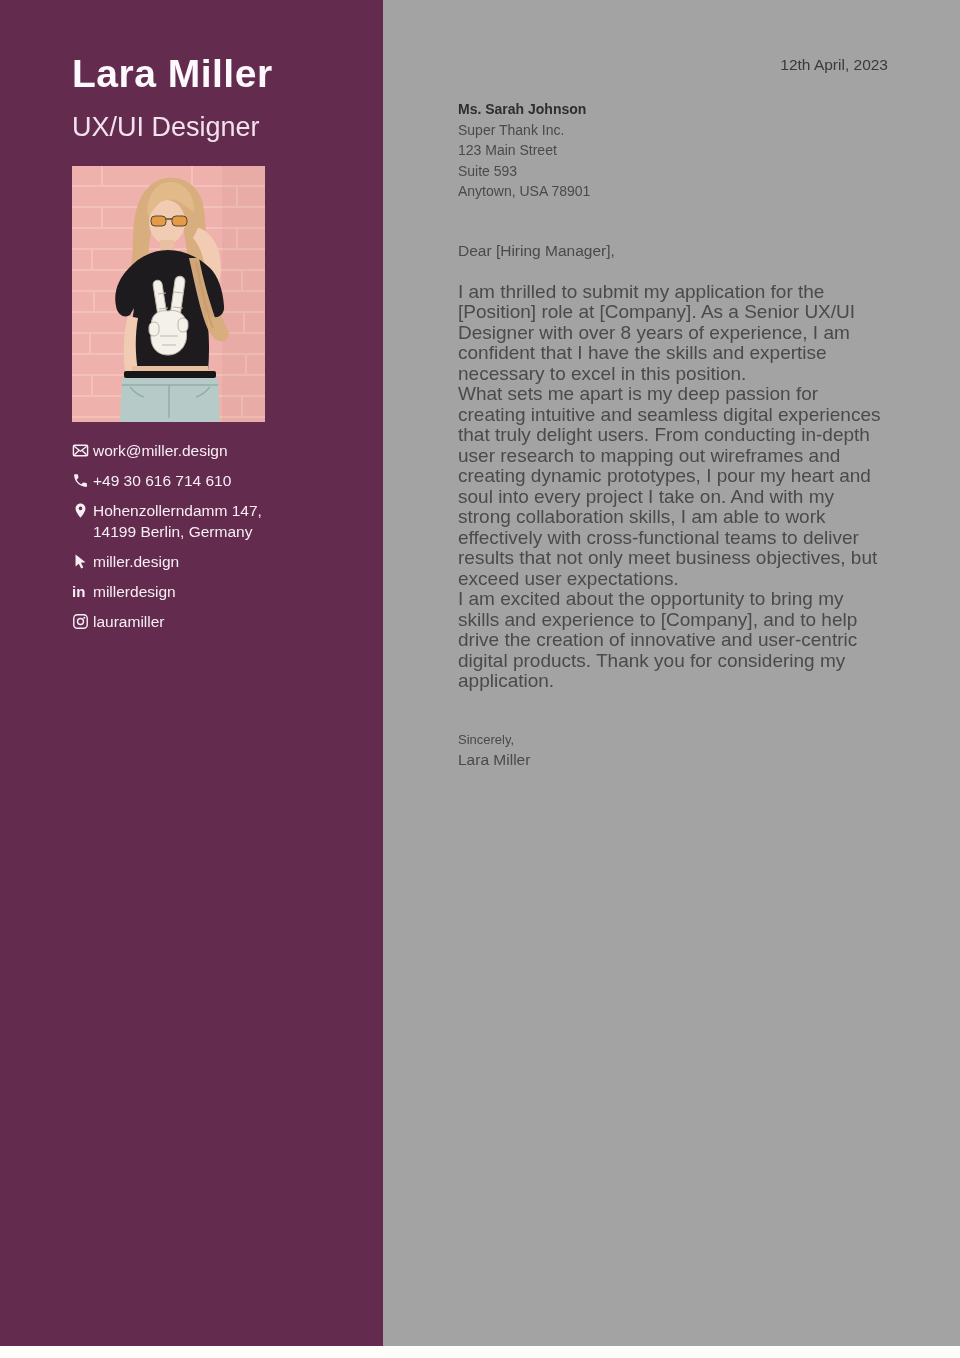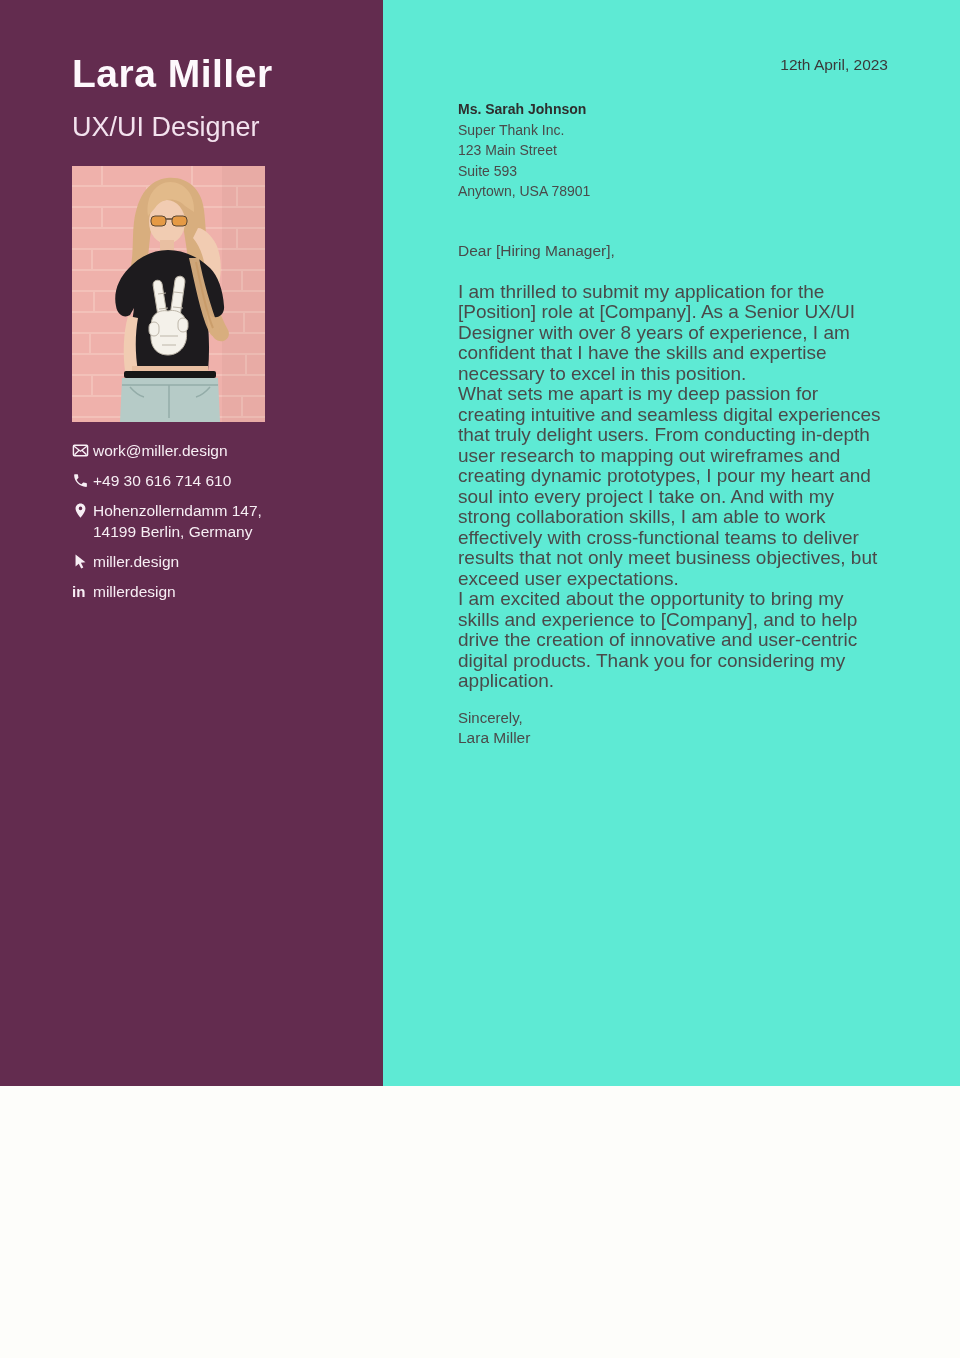--- a/index.html
+++ b/index.html
@@ -2,22 +2,22 @@
 <html><head>
 <meta charset="utf-8">
 <style>
   * { margin: 0; padding: 0; box-sizing: border-box; }
   html, body { width: 960px; background: #fdfdfa; }
   body { font-family: "Liberation Sans", sans-serif; }
 
   .page {
     position: relative;
     width: 960px;
-    height: 1086px;
-    background: #5eead4;
+    height: 1346px;
+    background: #a3a3a3;
     overflow: hidden;
   }
 
   
   .sidebar {
     position: absolute;
     left: 0; top: 0;
     width: 383px; height: 1358px;
     background: #632c4f;
   }
@@ -107,22 +107,22 @@
     font-size: 15.5px;
     line-height: 20.5px;
   }
   .body-text {
     margin-top: 20.5px;
     font-size: 19px;
     line-height: 20.5px;
     white-space: pre-line;
   }
   .closing {
-    margin-top: 16px;
-    font-size: 15px;
+    margin-top: 38px;
+    font-size: 13px;
     line-height: 20.5px;
   }
   .signature {
     font-size: 15.5px;
     line-height: 20.5px;
   }
 </style>
 </head>
 <body>
 
@@ -253,20 +253,30 @@
             </svg>
         </span>
         <span class="ctext">miller.design</span>
       </li>
 
       <li class="contact-row">
         <span class="cicon linkedin-glyph">in</span>
         <span class="ctext">millerdesign</span>
       </li>
 
+      <li class="contact-row">
+        <span class="cicon">
+          <svg viewBox="0 0 24 24">
+              <rect x="2.5" y="2.5" width="19" height="19" rx="5" fill="none" stroke="#f7eef4" stroke-width="2"></rect>
+              <circle cx="12" cy="12" r="4.2" fill="none" stroke="#f7eef4" stroke-width="2"></circle>
+              <circle cx="17.4" cy="6.6" r="1.4" fill="#f7eef4"></circle>
+            </svg>
+        </span>
+        <span class="ctext">lauramiller</span>
+      </li>
 
     </ul>
   </aside>
 
   <main class="letter">
 
     <div class="date">12th April, 2023</div>
 
     <div class="recipient">
       <div class="recipient-name">Ms. Sarah Johnson</div>

